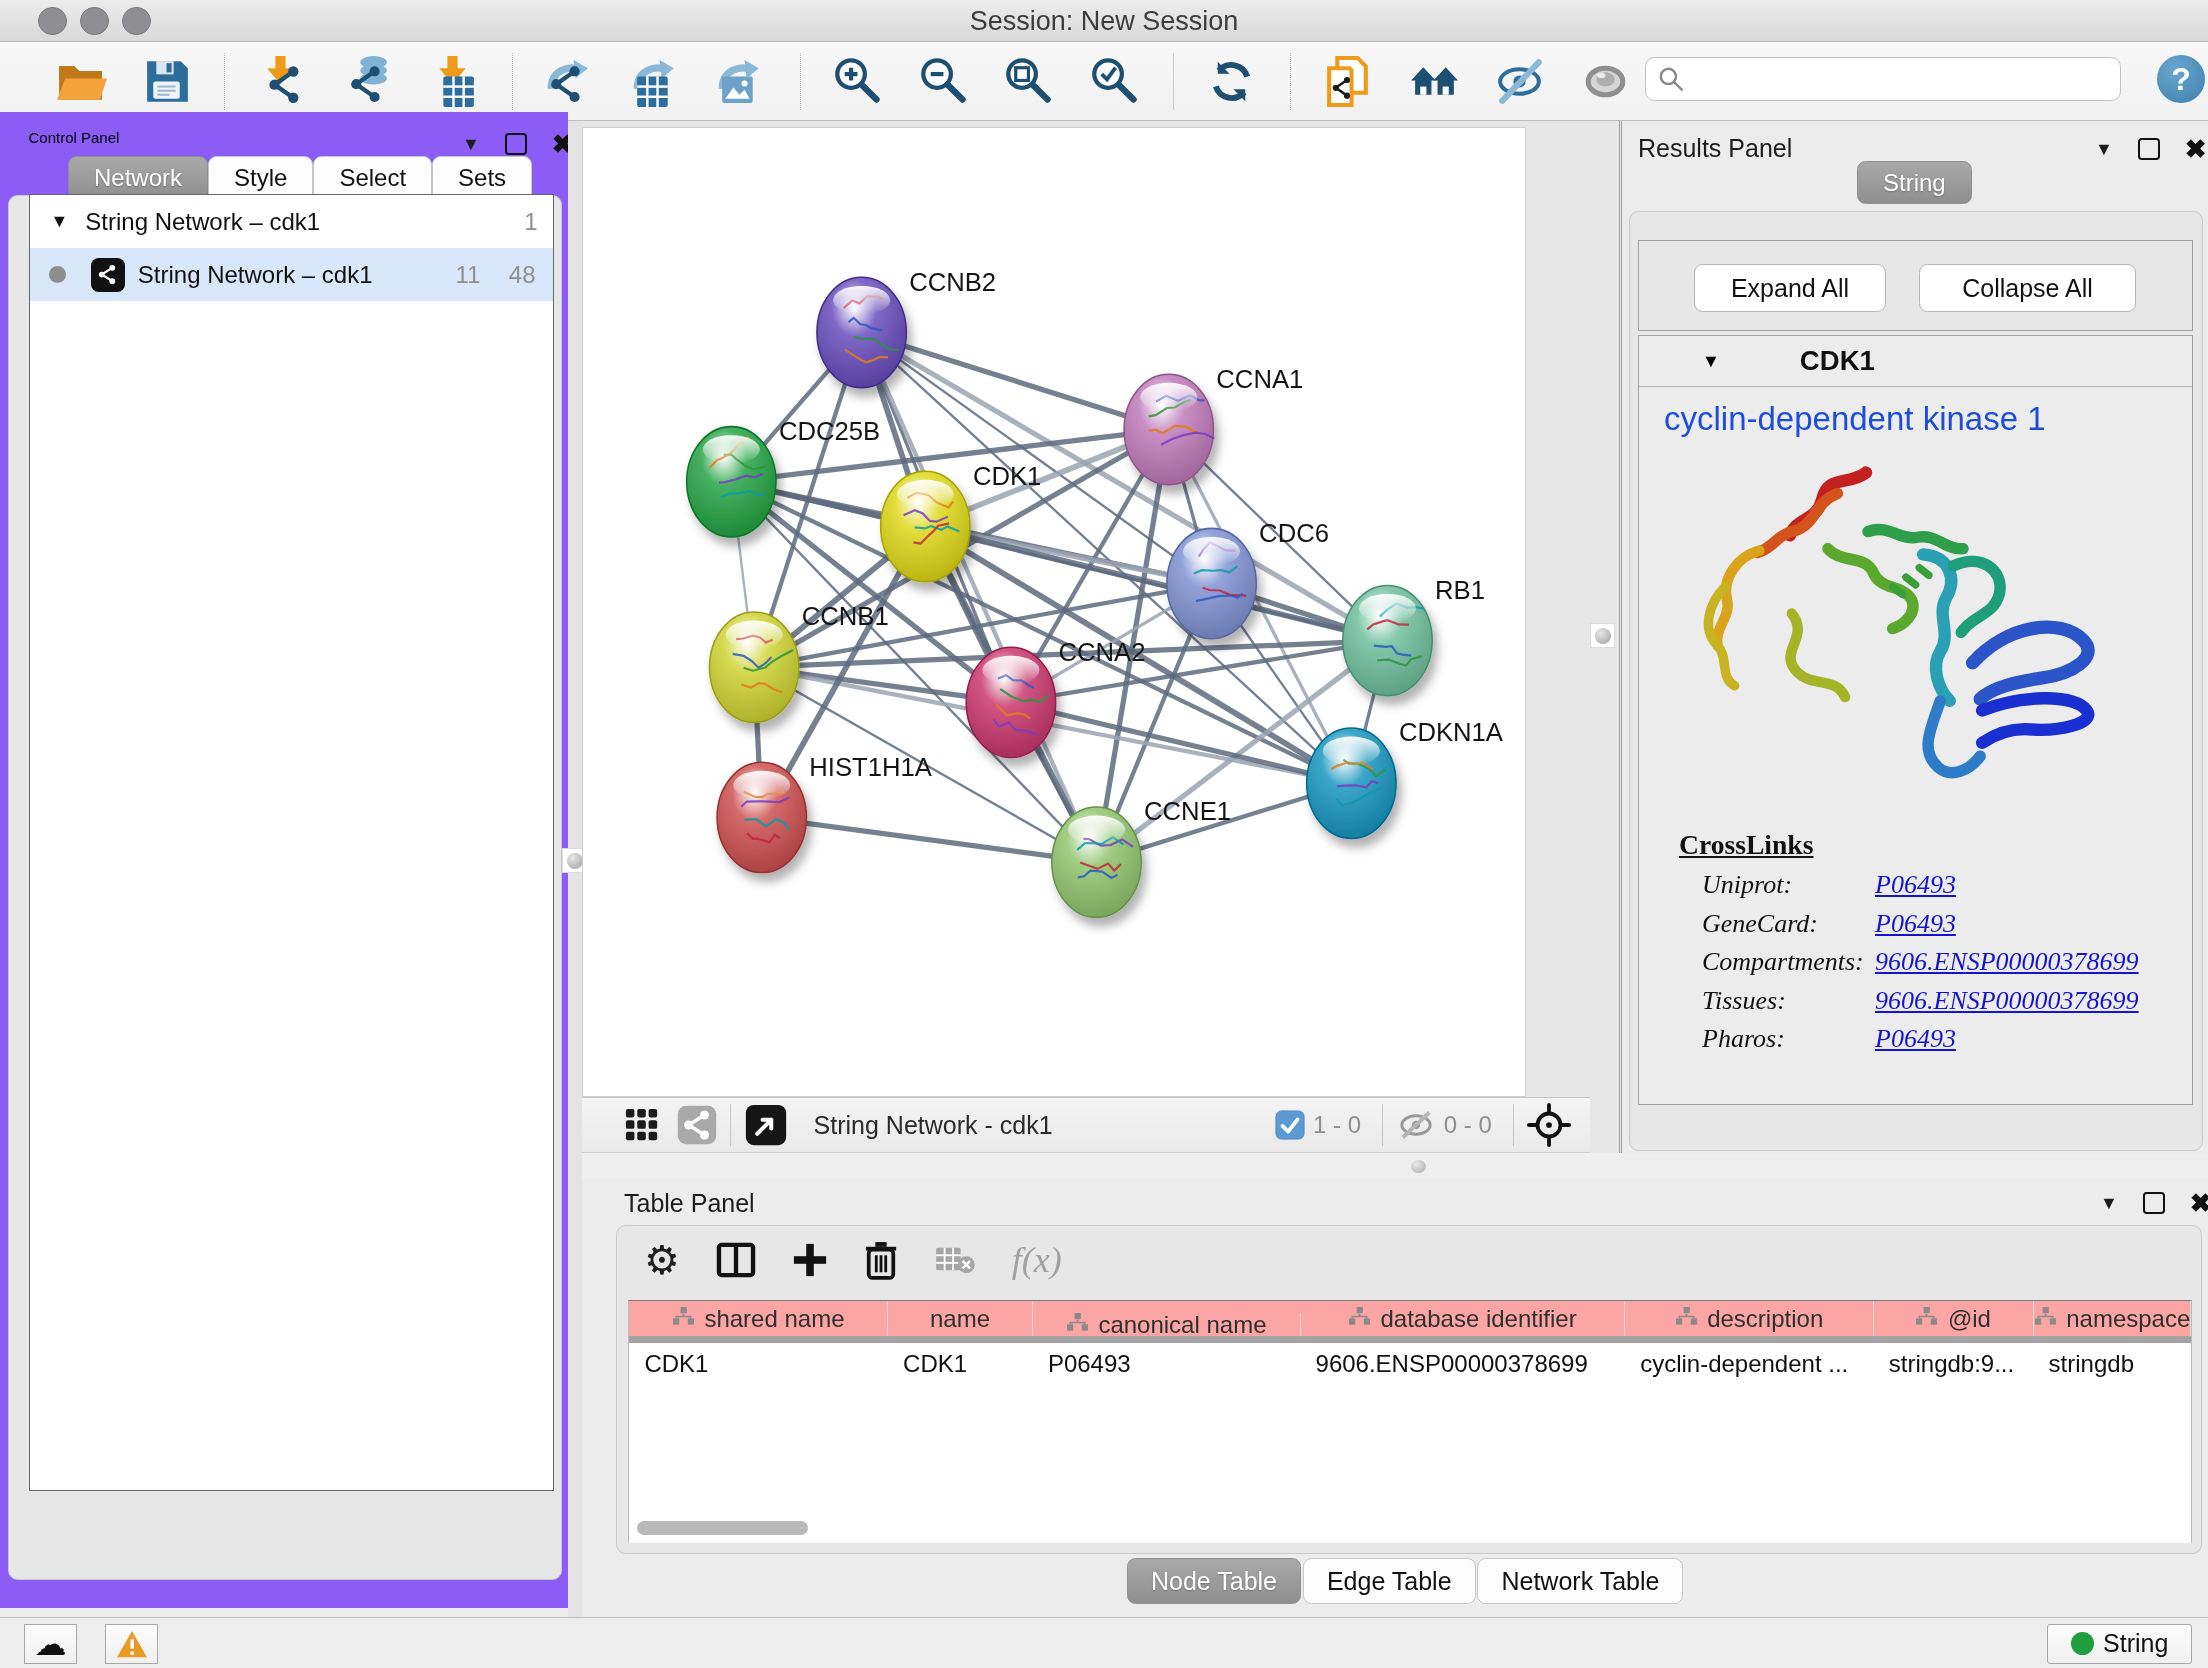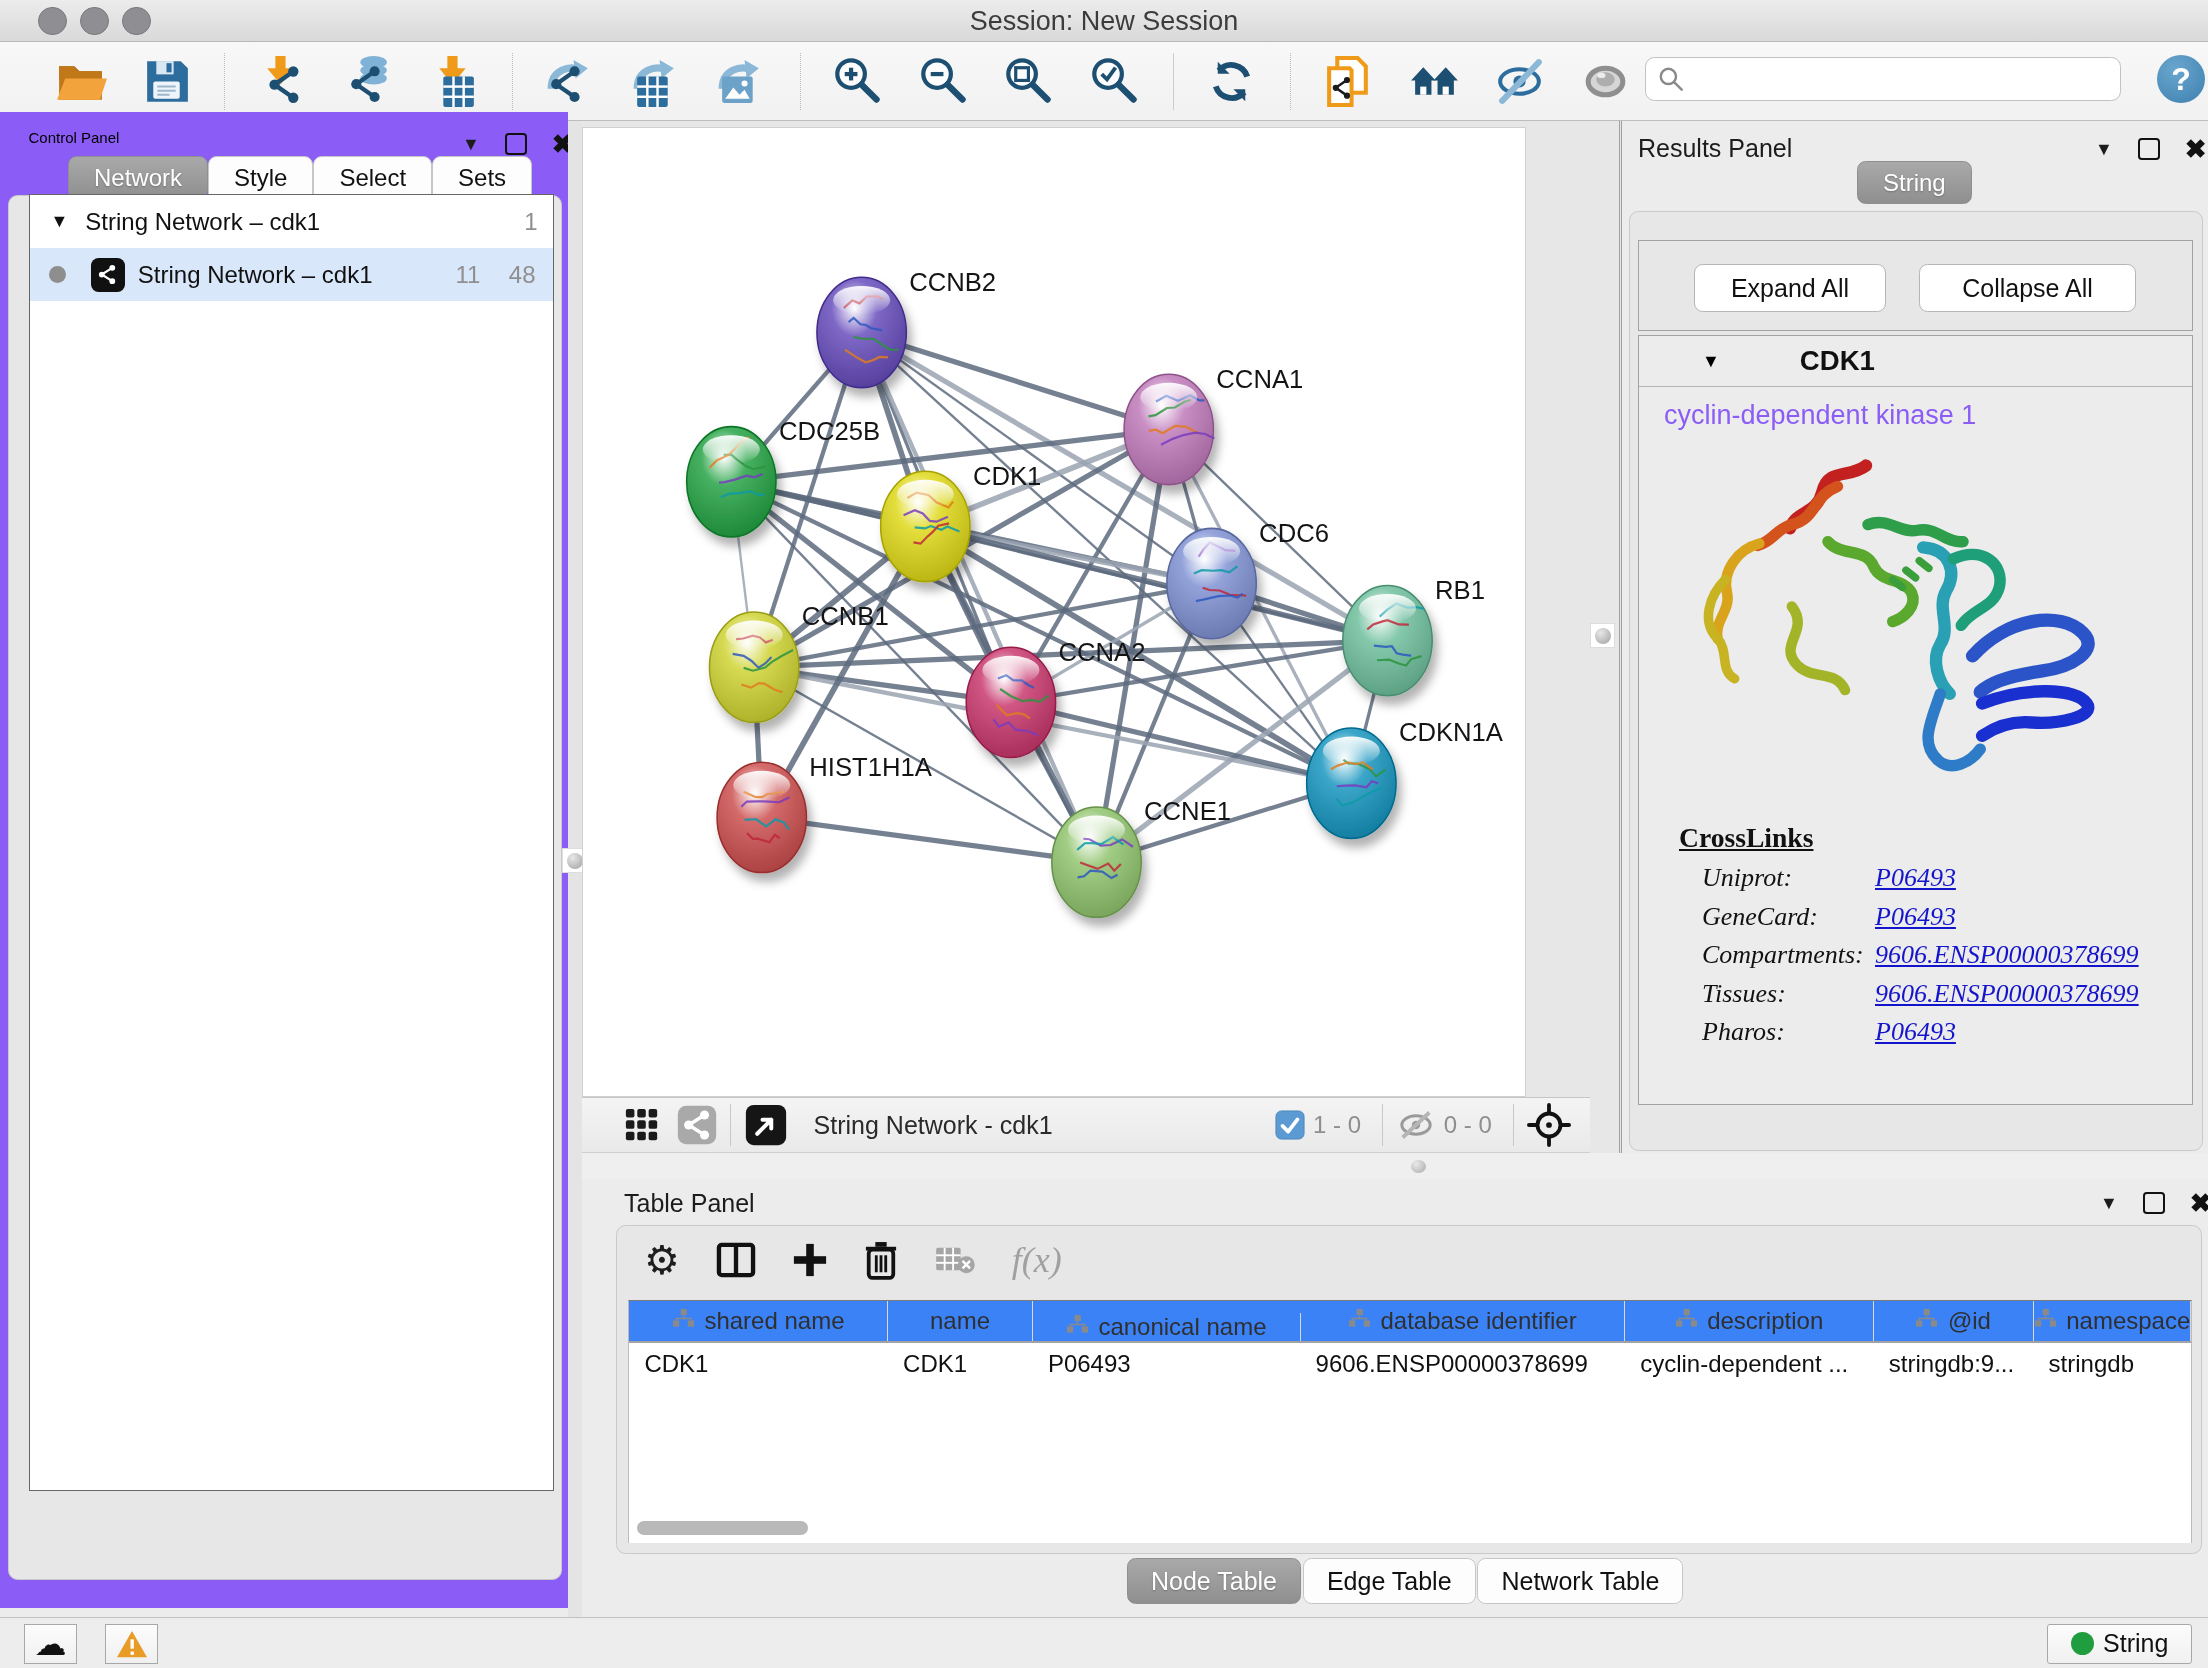--- a/index.html
+++ b/index.html
@@ -75,34 +75,34 @@
 
   
   #results-panel{position:absolute;left:1623px;top:121px;width:586px;height:1032px;background:#ececec;}
   #rp-box{position:absolute;left:5.7px;top:90px;width:574px;height:940px;}
   #rp-expandbox{position:absolute;left:15px;top:119px;width:555px;height:91px;border:1.9px solid #a2a2a2;background:#e7e7e7;}
   .rp-btn{position:absolute;top:23px;height:48px;background:#fff;border:1px solid #b5b5b5;border-radius:8.6px;
     font-size:25px;color:#111;display:flex;align-items:center;justify-content:center;cursor:pointer;}
   #rp-content{position:absolute;left:15px;top:214px;width:555px;height:770px;border:1.9px solid #a2a2a2;background:#ececec;}
   #rp-entry-head{height:51px;border-bottom:1px solid #b5b5b5;display:flex;align-items:center;}
   #rp-entry-name{font-size:27.6px;font-weight:bold;color:#111;}
-  #rp-desc{font-size:27px;color:#8b5cf6;margin:13.3px 0 0 25px;}
+  #rp-desc{font-size:33px;color:#1d4ed8;margin:13.3px 0 0 25px;}
   .serif{font-family:"Liberation Serif",serif;}
   #crosslinks-title{font-size:27.6px;font-weight:bold;color:#111;margin:9.5px 0 5.7px 40px;text-decoration:underline;}
   .xrow{display:flex;margin:8.6px 0 8.6px 63px;font-size:26px;font-style:italic;}
   .xlabel{width:173px;color:#111;}
   .xlink{color:#1414cc;text-decoration:underline;cursor:pointer;}
 
   
   #table-panel{position:absolute;left:582px;top:1179px;width:1626px;height:438px;background:#ececec;}
   #tp-box{position:absolute;left:34px;top:46px;width:1586px;height:329px;}
   #tp-toolbar{display:flex;align-items:center;height:67px;padding-left:27px;gap:36px;}
   .tp-ico{display:flex;align-items:center;justify-content:center;cursor:pointer;}
   #tp-table{position:absolute;left:11.4px;top:74px;width:1564px;height:243px;background:#fff;border-top:1.9px solid #7a7a7a;border-left:1px solid #bbb;border-right:1px solid #bbb;}
-  #tp-headrow{display:flex;height:42px;background:#3b82f6;border-bottom:2px solid #a3a3a3;}
+  #tp-headrow{display:flex;height:42px;background:#fca5a5;border-bottom:7px solid #a3a3a3;}
   .th{display:flex;align-items:center;justify-content:center;gap:9.5px;font-size:24px;color:#2f2f2f;
     border-right:1px solid #d8d8d8;overflow:hidden;white-space:nowrap;}
   #tp-datarow{display:flex;height:42px;}
   .td{font-size:24px;color:#111;padding:6.7px 0 0 15px;overflow:hidden;white-space:nowrap;}
   #tp-hscroll{position:absolute;left:7.6px;bottom:7.6px;width:171px;height:14.3px;border-radius:7.6px;background:#b9b9b9;cursor:pointer;}
   #tp-tabs{position:absolute;left:545px;top:379px;display:flex;}
   #tp-tabs .tab{border-radius:8.6px;padding:7.6px 23px;font-size:25px;margin-right:1.9px;}
   #tp-tabs .tab.sel{border-radius:8.6px;}
 
   

